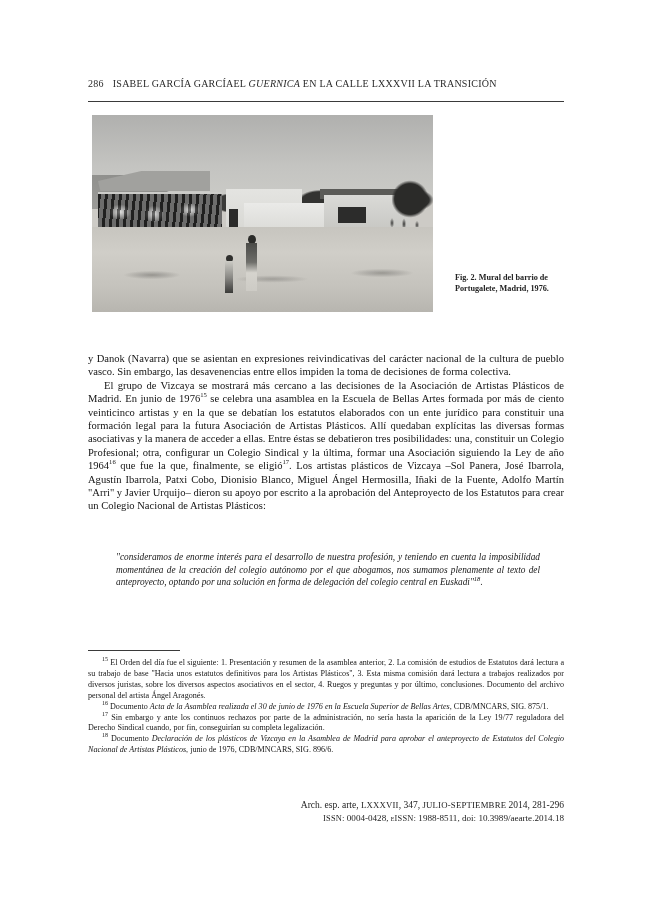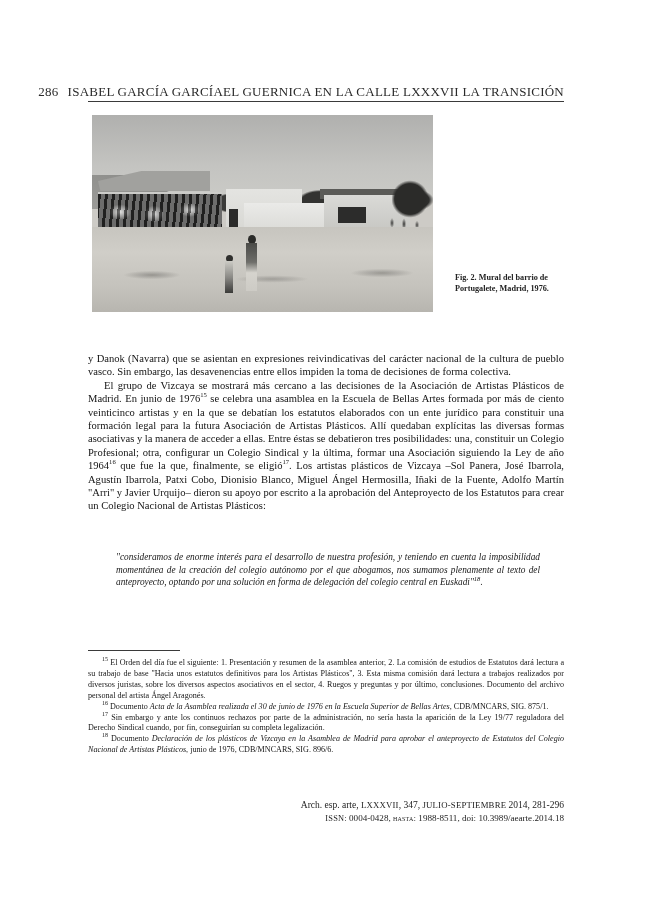--- a/index.html
+++ b/index.html
@@ -20,40 +20,41 @@
     position: absolute;
     left: 0; top: 0;
     width: 650px;
     height: 911px;
   }
 
   
   .runhead {
     position: absolute;
     left: 88px;
-    top: 84px;
+    top: 78px;
     width: 476px;
     height: 16px;
     display: flex;
     align-items: baseline;
-    justify-content: flex-end;
-    font-size: 13px;
+    justify-content: flex-start;
+    font-size: 10px;
     letter-spacing: 0.25px;
     color: #2a2a2a;
   }
   .runhead-left {
     white-space: nowrap;
   }
   .runhead-folio {
     margin-right: 9px;
   }
   .runhead-right {
     white-space: nowrap;
   }
   .runhead-right .ital {
+    font-style: italic;
   }
   .runhead-rule {
     position: absolute;
     left: 88px;
     top: 101px;
     width: 476px;
     height: 1px;
     background: #3a3a3a;
   }
 
@@ -347,16 +348,16 @@
 
   <div class="footnotes" id="footnotes-container">
       <p><sup>15</sup><span> El Orden del día fue el siguiente: 1. Presentación y resumen de la asamblea anterior, 2. La comisión de estudios de Estatutos dará lectura a su trabajo de base "Hacia unos estatutos definitivos para los Artistas Plásticos", 3. Esta misma comisión dará lectura a trabajos realizados por diversos juristas, sobre los diversos aspectos asociativos en el sector, 4. Ruegos y preguntas y por último, conclusiones. Documento del archivo personal del artista Ángel Aragonés.</span></p>
       <p><sup>16</sup><span> Documento </span><span class="ital">Acta de la Asamblea realizada el 30 de junio de 1976 en la Escuela Superior de Bellas Artes</span><span>, CDB/MNCARS, SIG. 875/1.</span></p>
       <p><sup>17</sup><span> Sin embargo y ante los continuos rechazos por parte de la administración, no sería hasta la aparición de la Ley 19/77 reguladora del Derecho Sindical cuando, por fin, conseguirían su completa legalización.</span></p>
       <p><sup>18</sup><span> Documento </span><span class="ital">Declaración de los plásticos de Vizcaya en la Asamblea de Madrid para aprobar el anteproyecto de Estatutos del Colegio Nacional de Artistas Plásticos</span><span>, junio de 1976, CDB/MNCARS, SIG. 896/6.</span></p>
     </div>
 
   <div class="footer">
     <div class="line1"><span>Arch. esp. arte, </span><span class="sc">LXXXVII</span><span>, 347, </span><span class="sc">JULIO-SEPTIEMBRE</span><span> 2014, 281-296</span></div>
-    <div class="line2"><span class="sc">ISSN</span><span>: 0004-0428, </span><span class="sc">hasta</span><span>: 1988-8511, doi: 10.3989/aearte.2014.18</span></div>
+    <div class="line2"><span class="sc">ISSN</span><span>: 0004-0428, </span><span class="sc">eISSN</span><span>: 1988-8511, doi: 10.3989/aearte.2014.18</span></div>
   </div>
 
 </div>
 
 </body></html>

